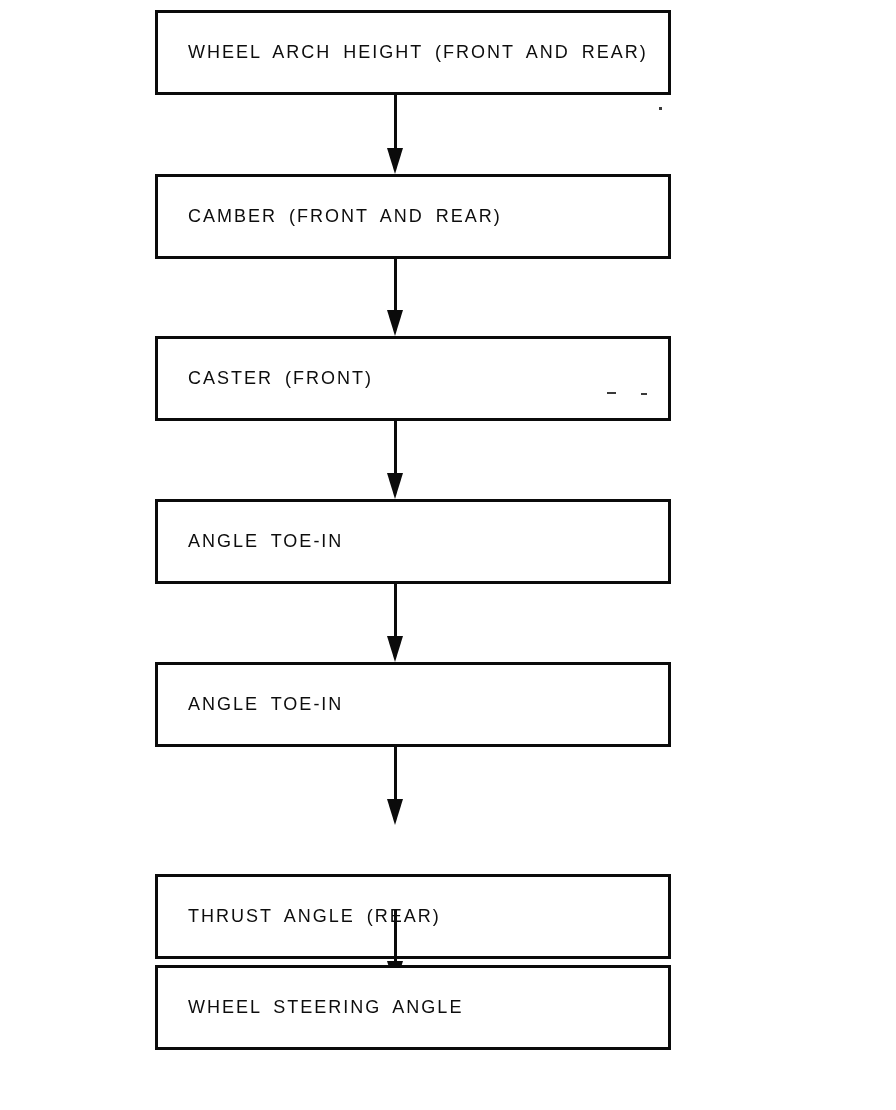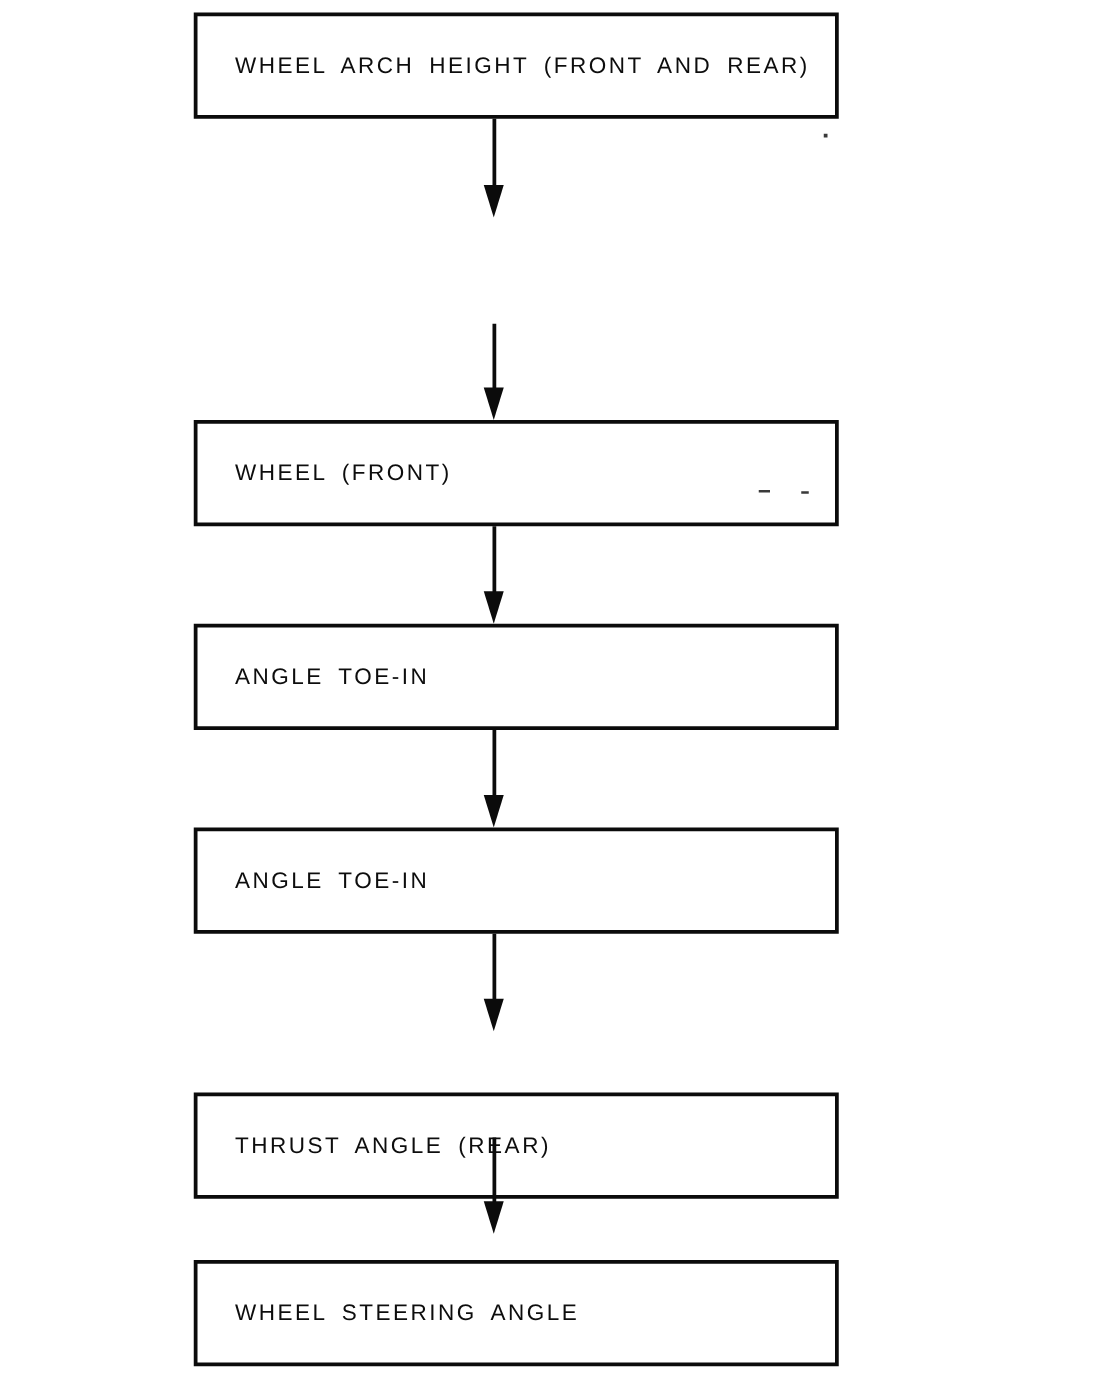--- a/index.html
+++ b/index.html
@@ -77,28 +77,31 @@
 
   <div class="flow-box" style="top:10px">
     <span class="flow-label">WHEEL ARCH HEIGHT (FRONT AND REAR)</span>
   </div>
 
   <div class="flow-arrow" style="top:95px;height:79px">
     <div class="shaft"></div>
     <div class="head"></div>
   </div>
 
+  <div class="flow-box" style="top:174px">
+    <span class="flow-label">CAMBER (FRONT AND REAR)</span>
+  </div>
 
   <div class="flow-arrow" style="top:259px;height:77px">
     <div class="shaft"></div>
     <div class="head"></div>
   </div>
 
   <div class="flow-box" style="top:336px">
-    <span class="flow-label">WHEEL (FRONT)</span>
+    <span class="flow-label">CASTER (FRONT)</span>
   </div>
 
   <div class="flow-arrow" style="top:421px;height:78px">
     <div class="shaft"></div>
     <div class="head"></div>
   </div>
 
   <div class="flow-box" style="top:499px">
     <span class="flow-label">ANGLE TOE-IN</span>
   </div>
@@ -119,21 +122,21 @@
 
   <div class="flow-box" style="top:874px">
     <span class="flow-label">THRUST ANGLE (REAR)</span>
   </div>
 
   <div class="flow-arrow" style="top:910px;height:77px">
     <div class="shaft"></div>
     <div class="head"></div>
   </div>
 
-  <div class="flow-box" style="top:1008px">
+  <div class="flow-box" style="top:965px">
     <span class="flow-label">WHEEL STEERING ANGLE</span>
   </div>
 
   <div class="speck speck-1"></div>
   <div class="speck speck-2"></div>
   <div class="speck speck-3"></div>
 
 </div>
 
 </body></html>

